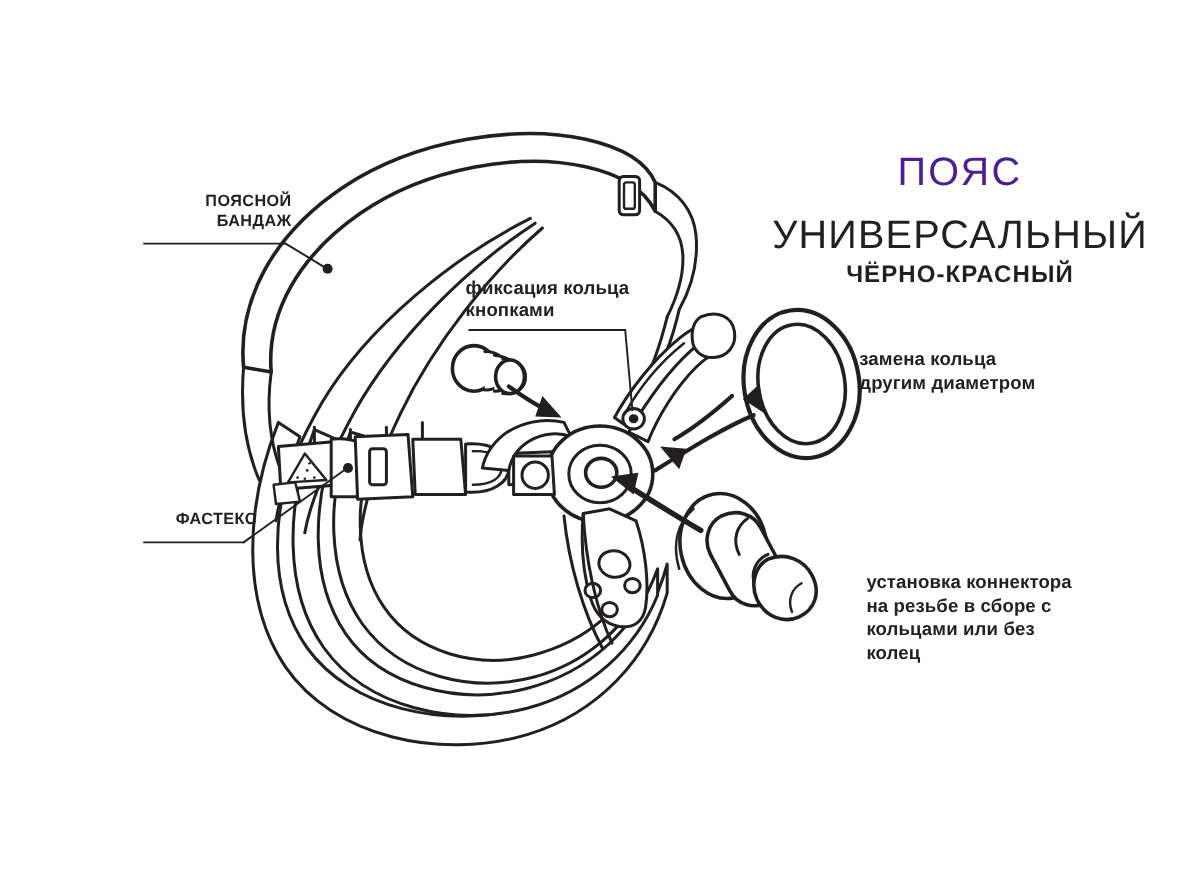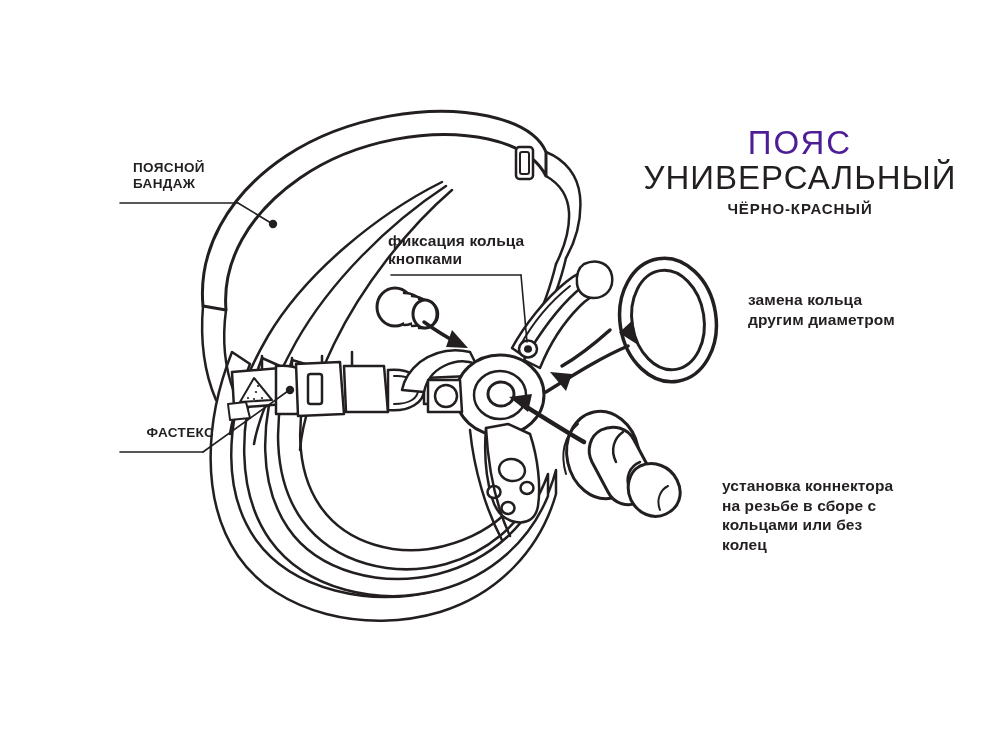--- a/index.html
+++ b/index.html
@@ -13,44 +13,44 @@
   svg.art{position:absolute;left:0;top:0;width:1000px;height:732px;}
 
   
   .title-block{position:absolute;left:640px;top:126px;width:320px;text-align:center;}
   .t-line1{
     font-size:33px;letter-spacing:2.0px;font-weight:400;
     color:#4c1d95;line-height:1.02;
   }
   .t-line2{
     font-size:33px;letter-spacing:1.0px;font-weight:400;
-    color:#231f20;line-height:1.02;margin-top:1px;
+    color:#231f20;line-height:1.02;margin-top:19px;
   }
   .t-sub{
-    font-size:15px;letter-spacing:0.9px;font-weight:700;
+    font-size:20px;letter-spacing:0.9px;font-weight:700;
     color:#231f20;margin-top:7px;line-height:1.05;
   }
 
   
   .lbl{position:absolute;color:#231f20;}
   .lbl-caps{
     font-size:13.5px;font-weight:700;letter-spacing:0.35px;line-height:1.18;
-    text-align:left;
+    text-align:right;
   }
   .lbl-low{
     font-size:15.5px;font-weight:600;letter-spacing:0.1px;line-height:1.17;
   }
   .lbl-low-r{
     font-size:15.5px;font-weight:700;letter-spacing:0.1px;line-height:1.26;
   }
 
   #lbl-belt{left:133px;top:160px;width:110px;}
   #lbl-fastex{left:128px;top:425px;width:86px;text-align:right;}
   #lbl-snapfix{left:388px;top:232px;width:152px;}
-  #lbl-ring{left:748px;top:290px;width:150px;}
+  #lbl-ring{left:716px;top:290px;width:150px;}
   #lbl-connector{left:722px;top:440px;width:180px;margin-top:36px;}
 </style>
 </head>
 <body>
 
 <div class="stage">
 
   <svg class="art" viewBox="0 0 1000 732">
     <defs>
       <style>

